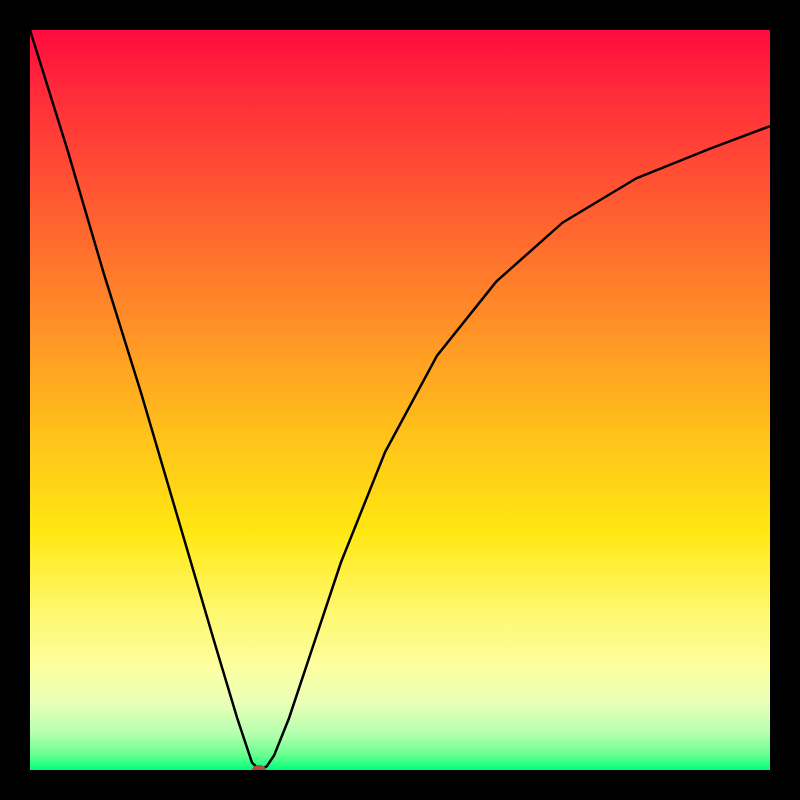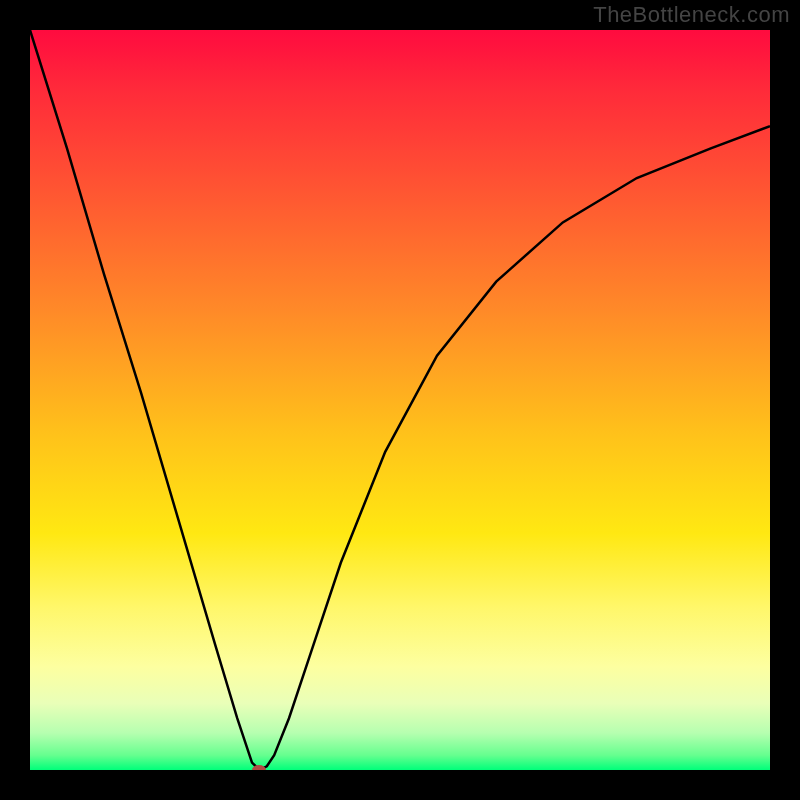--- a/index.html
+++ b/index.html
@@ -73,21 +73,20 @@
     border-radius: 50%;
     transform: translate(-50%, -50%);
     z-index: 5;
   }
 </style>
 </head>
 <body>
 
 <div class="outer">
 
-  <div class="watermark">TheBottleneck.com</div>
 
   <div class="plot-area">
     <div class="gradient"></div>
 
     <svg class="curve" viewBox="0 0 740 740" preserveAspectRatio="none">
       <path id="curve-path" fill="none" stroke="#000" stroke-width="2.5" d="M0.0 0.0 L37.0 118.4 L74.0 244.2 L111.0 362.6 L148.0 488.4 L185.0 614.2 L207.2 688.2 L222.0 732.6 L229.4 740.0 L236.8 736.3 L244.2 725.2 L259.0 688.2 L281.2 621.6 L310.8 532.8 L355.2 421.8 L407.0 325.6 L466.2 251.6 L532.8 192.4 L606.8 148.0 L680.8 118.4 L740.0 96.2"></path>
     </svg>
 
     <div id="marker" class="marker" style="left: 229.4px; top: 740px; background: rgb(178, 76, 69);"></div>
   </div>

